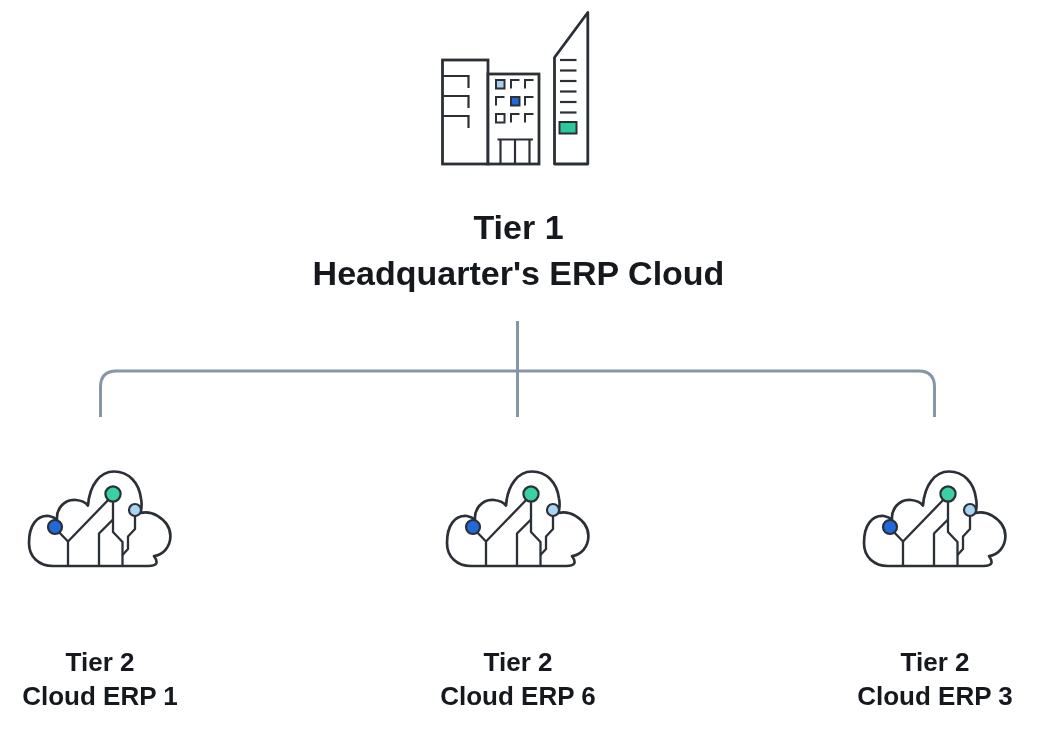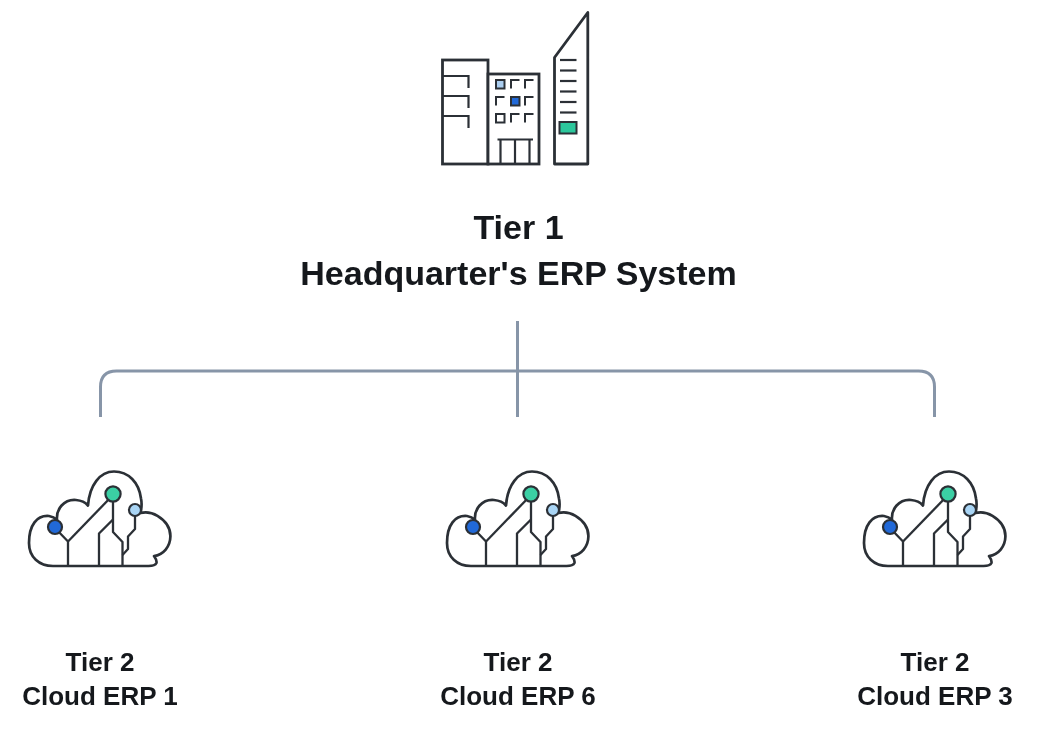--- a/index.html
+++ b/index.html
@@ -106,21 +106,21 @@
       <path d="M119 70 H135.5"></path>
       <path d="M119 80.5 H135.5"></path>
       <path d="M119 91 H135.5"></path>
       <path d="M119 101.5 H135.5"></path>
     </g>
     <rect x="118.5" y="111" width="17" height="11.5" stroke="#2b3036" stroke-width="2" fill="#2cc79c"></rect>
   </svg>
 
   <div class="abs root-label">
     <div>Tier 1</div>
-    <div>Headquarter's ERP System</div>
+    <div>Headquarter's ERP Cloud</div>
   </div>
 
   <svg class="abs connector" width="1037" height="730" viewBox="0 0 1037 730">
     <path d="M517.5 321 V417" fill="none" stroke-width="3" stroke="#8795a8"></path>
     <path d="M100.5 417 V387 Q100.5 371 116.5 371 H918.5 Q934.5 371 934.5 387 V417" fill="none" stroke-width="3" stroke="#8795a8"></path>
   </svg>
 
   <svg class="abs cloud-node c1" viewBox="0 0 150 100">
     <use href="#cloud-icon"></use>
   </svg>

